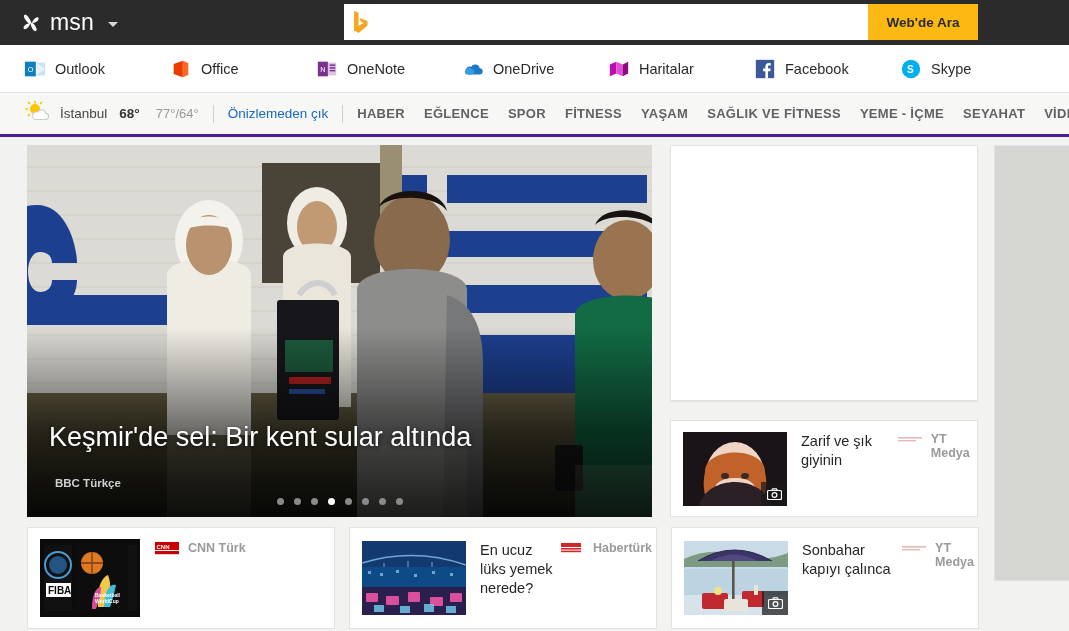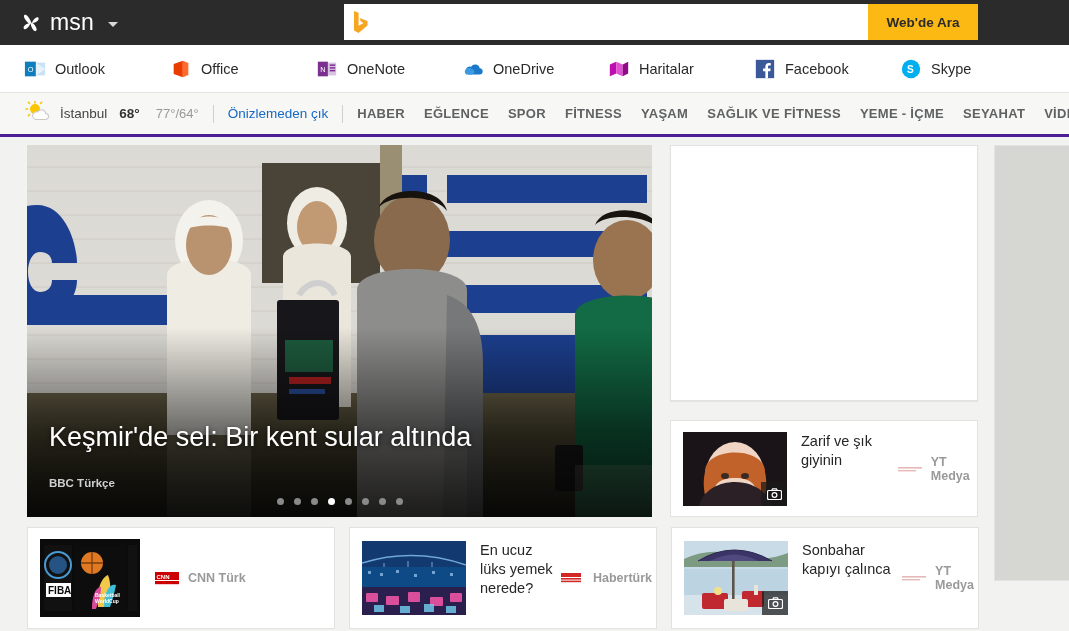--- a/index.html
+++ b/index.html
@@ -157,21 +157,21 @@
   .hero-title {
     position: absolute;
     left: 22px; bottom: 64px;
     color: #fff;
     font-size: 27px;
     font-weight: 400;
     text-shadow: 0 1px 4px rgba(0,0,0,.6);
   }
   .hero-src {
     position: absolute;
-    left: 22px; bottom: 28px;
+    left: 28px; bottom: 28px;
     color: #cfcfcf;
     font-size: 11.5px;
     font-weight: bold;
   }
   .dots {
     position: absolute;
     left: 0; right: 0; bottom: 12px;
     display: flex; justify-content: center; gap: 10px;
   }
   .dot {
@@ -240,21 +240,21 @@
     width: 26px; height: 24px;
     background: rgba(25,25,25,.72);
     display: flex; align-items: center; justify-content: center;
   }
   .card-body { flex: 1; padding-right: 4px; display: flex; flex-direction: row; height: 74px; justify-content: space-between; }
   .card-title {
     font-size: 14.5px;
     color: #262626;
     line-height: 1.32;
   }
-  .card-meta { display: flex; align-items: center; gap: 8px; }
+  .card-meta { display: flex; align-items: flex-start; gap: 8px; }
   .src-logo { width: 26px; height: 14px; flex: none; }
   .src-name { font-size: 12.5px; color: #9a9a9a; font-weight: bold; }
 </style>
 </head>
 <body>
 
 <div class="topbar">
 
   <div class="msn-logo">
     <span>

